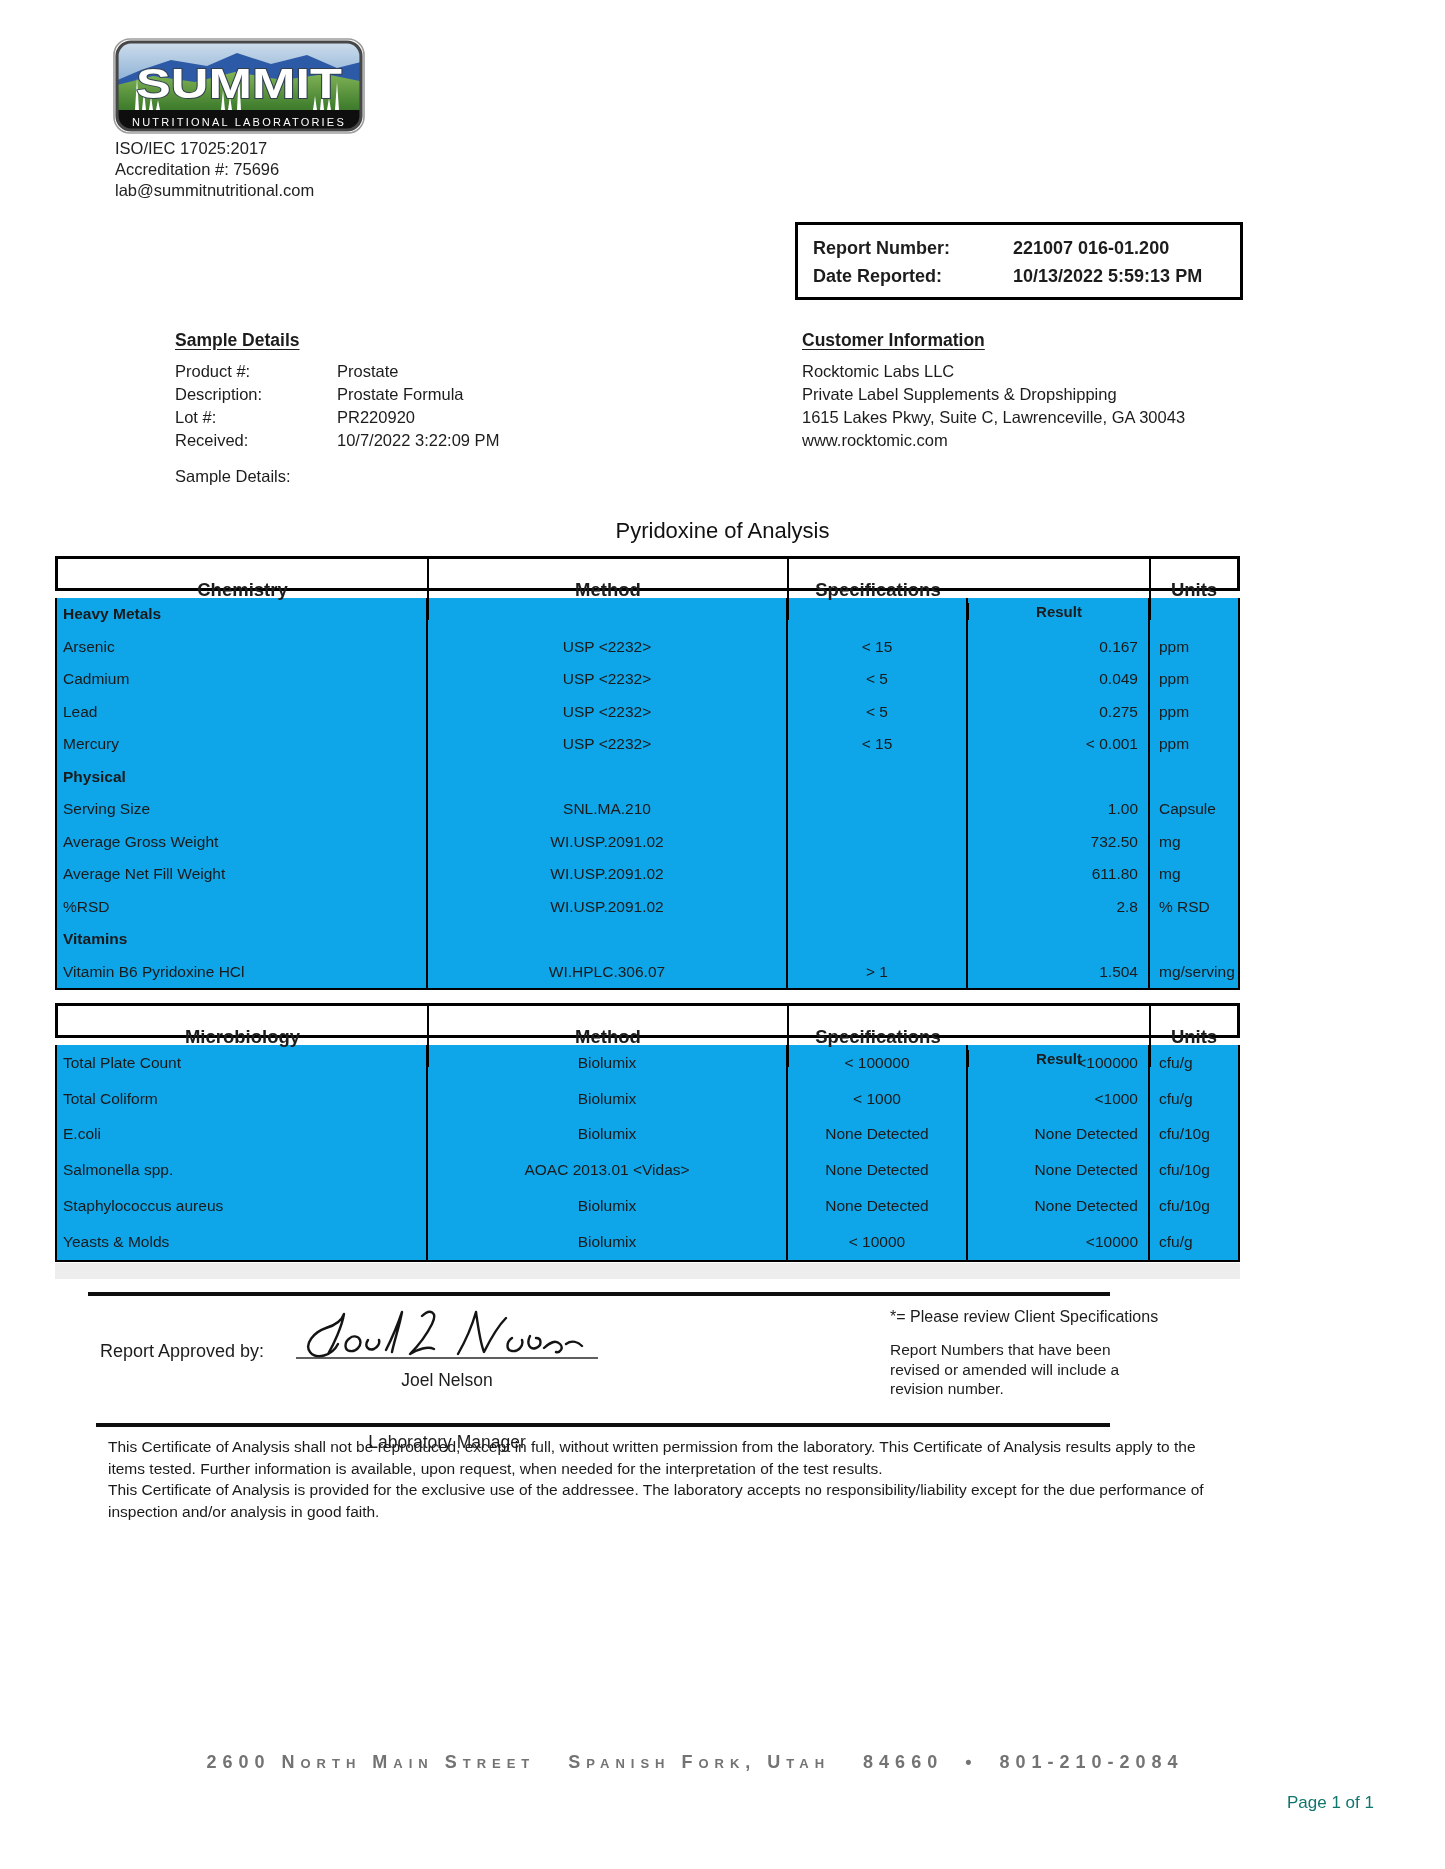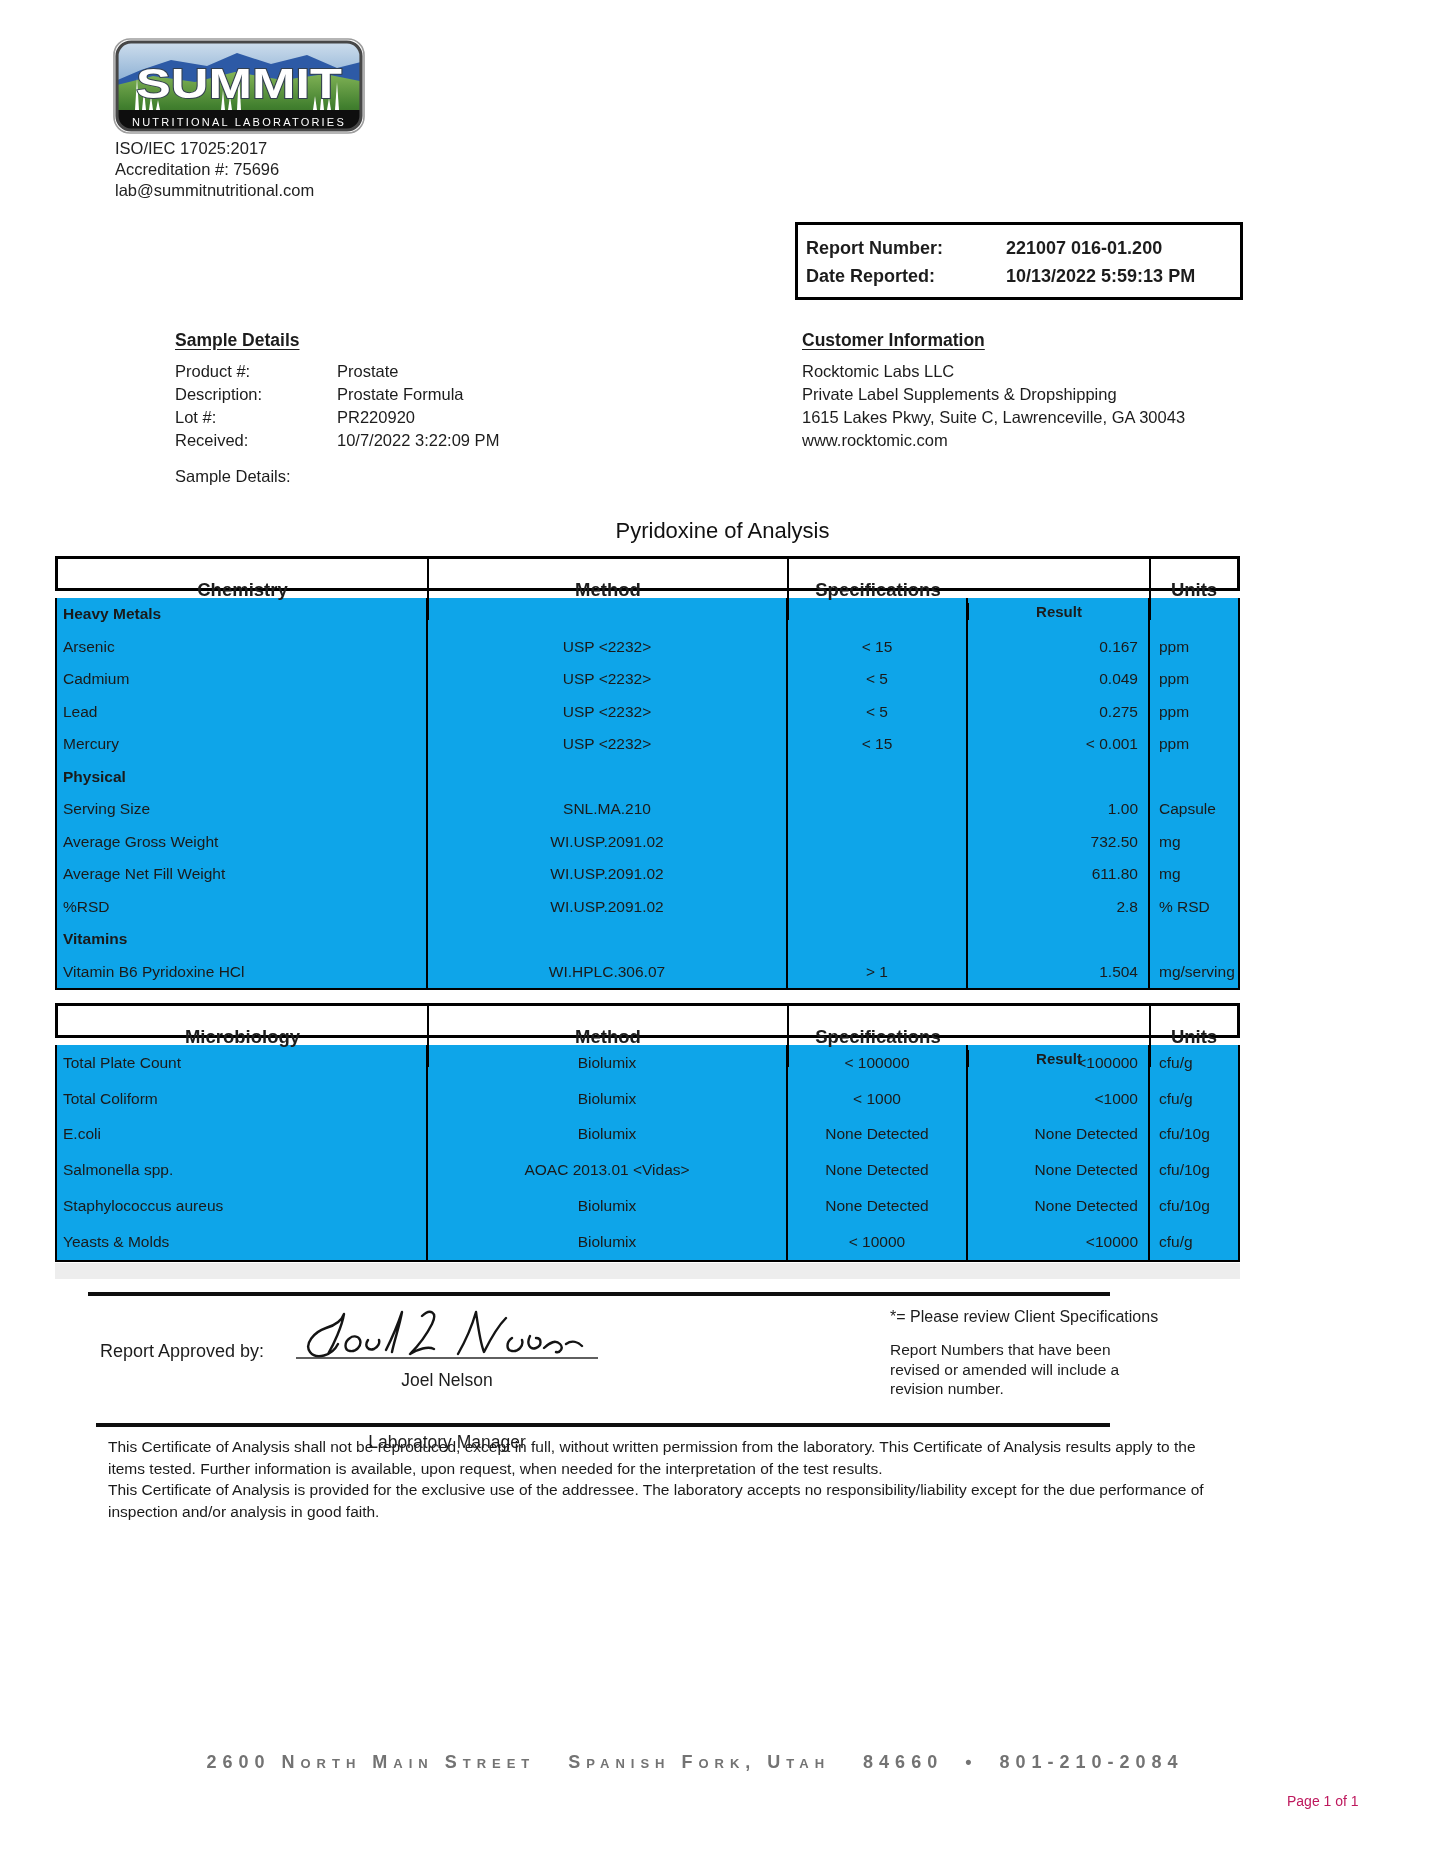--- a/index.html
+++ b/index.html
@@ -12,21 +12,21 @@
     overflow:hidden;
     margin:0 auto;
   }
   .abs{position:absolute;}
 
   
   .iso-block{left:115px;top:138px;font-size:16.5px;line-height:21px;color:#222;}
   .report-box{
     left:795px;top:222px;width:448px;height:78px;
     border:3px solid #000;box-sizing:border-box;
-    padding:9px 14px 0 8px;
+    padding:9px 14px 0 15px;
   }
   .report-row{display:grid;grid-template-columns:200px 1fr;font-size:18px;font-weight:bold;line-height:28px;}
 
   
   .blk-title{font-size:17.5px;font-weight:bold;text-decoration:underline;text-underline-offset:3px;}
   .sample-block{left:175px;top:330px;width:520px;}
   .cust-block{left:802px;top:330px;width:460px;}
   .fields{margin-top:9px;font-size:16.5px;line-height:23px;}
   .frow{display:grid;grid-template-columns:162px 1fr;}
   .cust-lines{margin-top:9px;font-size:16.5px;line-height:23px;}
@@ -71,21 +71,21 @@
   .note-rev{left:890px;top:1340px;width:258px;font-size:15.5px;line-height:19.5px;}
 
   .disclaimer{left:108px;top:1436px;width:1100px;font-size:15.5px;line-height:21.5px;color:#1a1a1a;}
   .disclaimer p{margin:0;}
 
   .footer-address{
     left:0;top:1752px;width:1390px;text-align:center;
     font-size:18px;font-weight:bold;letter-spacing:6px;
     font-variant:small-caps;white-space:pre;
   }
-  .page-number{left:1287px;top:1793px;font-size:14px;color:#be185d;}
+  .page-number{left:1287px;top:1793px;font-size:17px;color:#0f766e;}
 </style>
 </head>
 <body>
 
 <div class="page">
 
   <div class="abs" style="left:113px;top:38px;">
     <svg width="252" height="96" viewBox="0 0 252 96">
       <defs>
         <clipPath id="logoClip">

